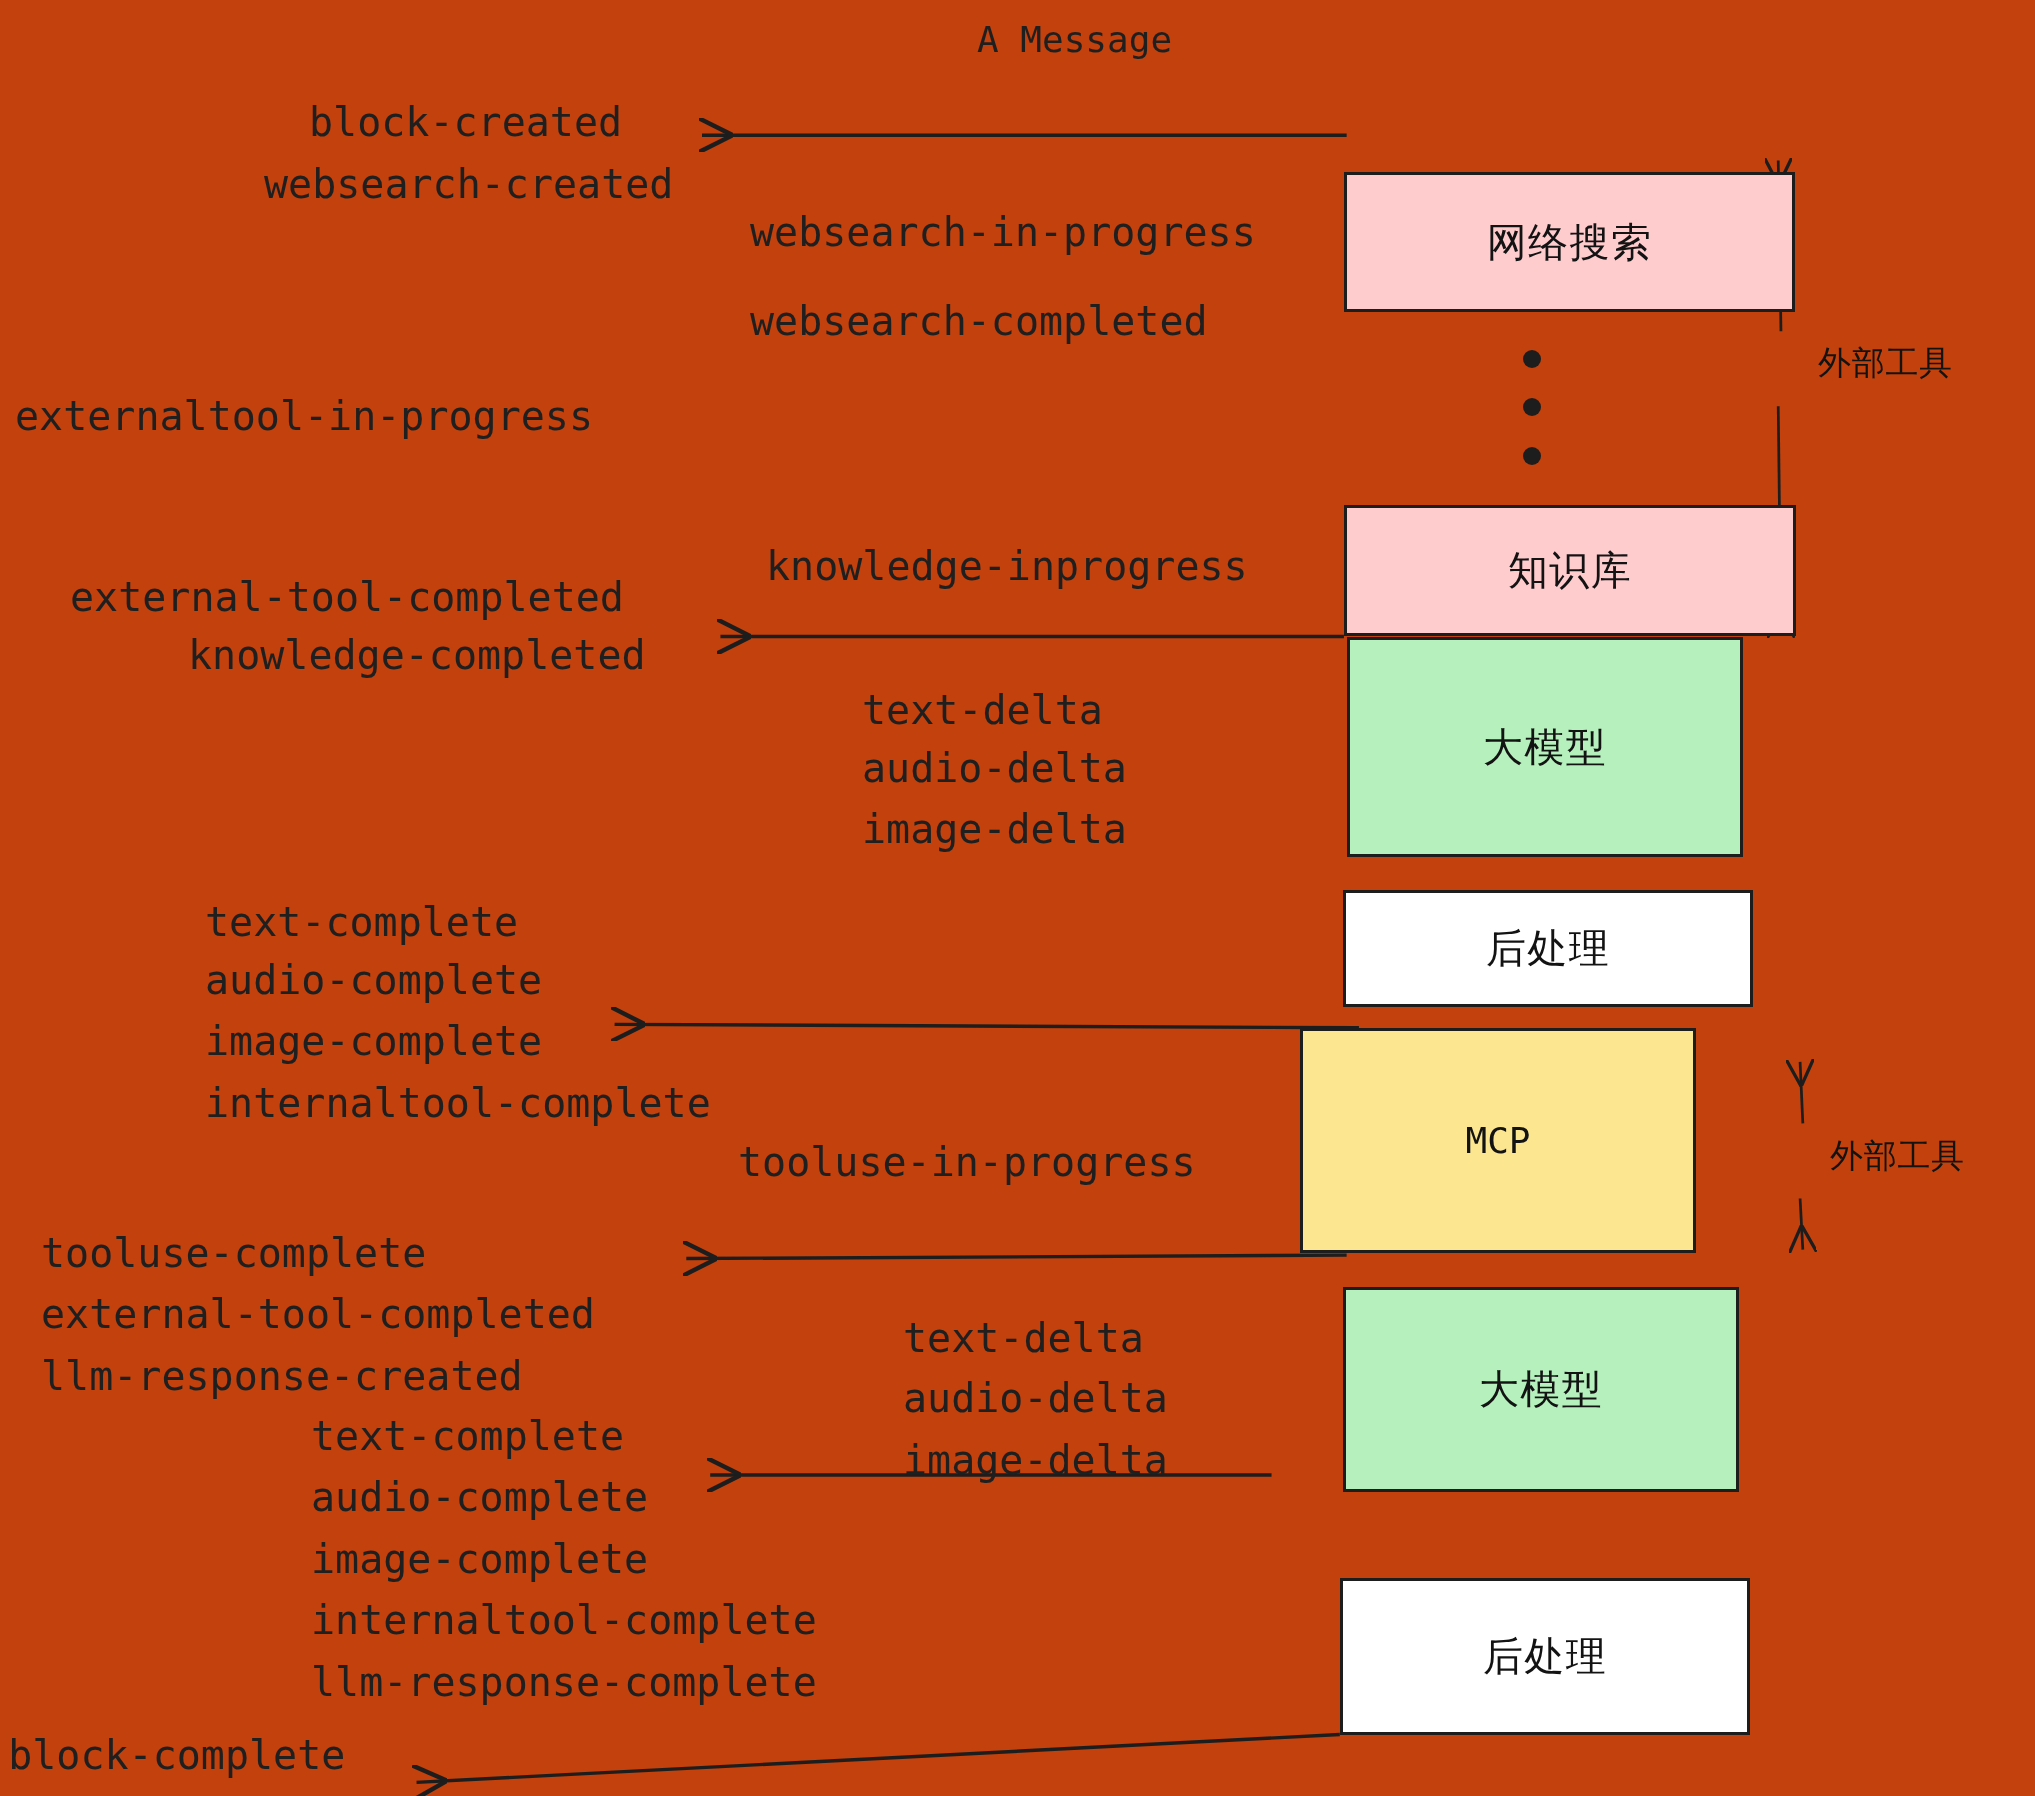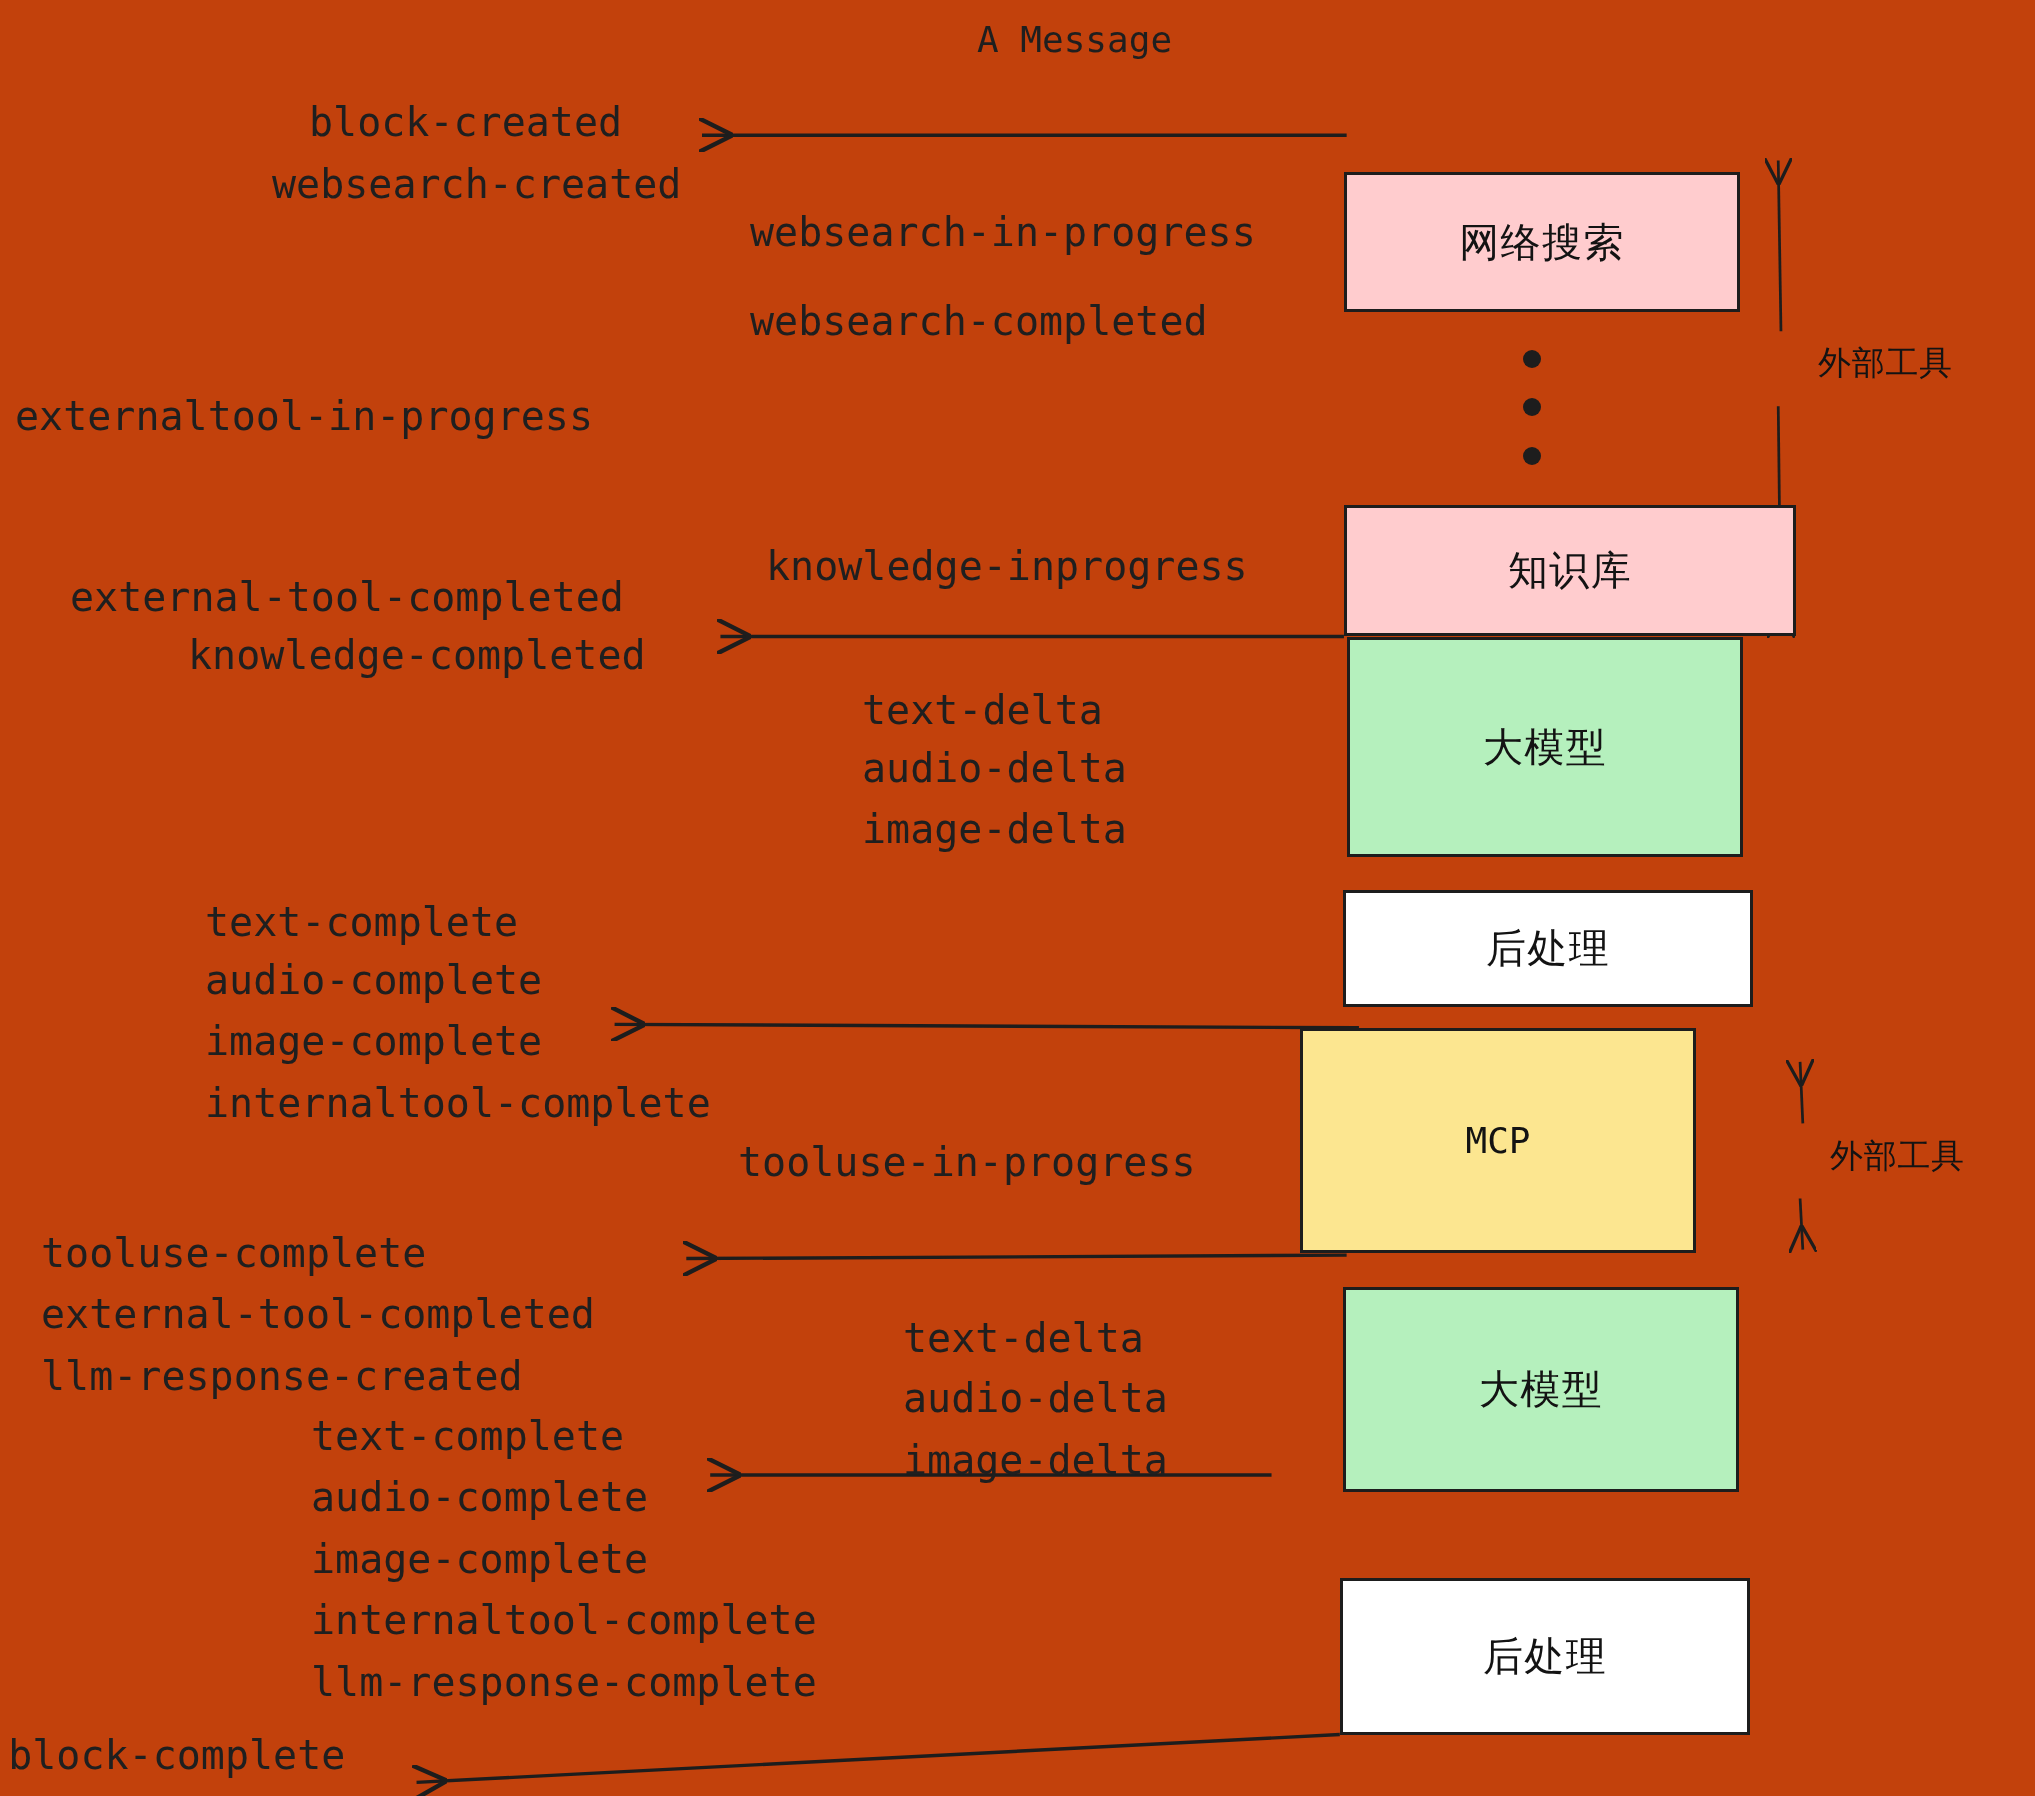--- a/index.html
+++ b/index.html
@@ -105,21 +105,21 @@
       </g>
     <g id="side-arrow-group" stroke="#1d1d1d" stroke-width="5" fill="none">
         <line x1="2608" y1="485" x2="2604" y2="235" marker-end="url(#ahu)" stroke-width="4"></line>
         <line x1="2604" y1="595" x2="2608" y2="930" marker-end="url(#ahu)" stroke-width="4"></line>
         <line x1="2640" y1="1645" x2="2636" y2="1555" marker-end="url(#ahu)" stroke-width="4"></line>
         <line x1="2636" y1="1755" x2="2640" y2="1830" marker-end="url(#ahu)" stroke-width="4"></line>
       </g>
   </svg>
 
   <div id="boxes-layer">
-      <div class="box pink" style="left: 1344px; top: 172px; width: 396px; height: 140px;">
+      <div class="box pink" style="left: 1344px; top: 172px; width: 451px; height: 140px;">
         <span>网络搜索</span>
       </div>
       <div class="box pink" style="left: 1344px; top: 505px; width: 452px; height: 131px;">
         <span>知识库</span>
       </div>
       <div class="box green" style="left: 1347px; top: 637px; width: 396px; height: 220px;">
         <span>大模型</span>
       </div>
       <div class="box plain" style="left: 1343px; top: 890px; width: 410px; height: 117px;">
         <span>后处理</span>
@@ -129,21 +129,21 @@
       </div>
       <div class="box green" style="left: 1343px; top: 1287px; width: 396px; height: 205px;">
         <span>大模型</span>
       </div>
       <div class="box plain" style="left: 1340px; top: 1578px; width: 410px; height: 157px;">
         <span>后处理</span>
       </div>
     </div>
   <div id="events-layer">
       <div class="evt" style="left: 309px; top: 102px;">block-created</div>
-      <div class="evt" style="left: 272px; top: 164px;">websearch-created</div>
+      <div class="evt" style="left: 264px; top: 164px;">websearch-created</div>
       <div class="evt" style="left: 750px; top: 212px;">websearch-in-progress</div>
       <div class="evt" style="left: 750px; top: 301px;">websearch-completed</div>
       <div class="evt" style="left: 15px; top: 396px;">externaltool-in-progress</div>
       <div class="evt" style="left: 766px; top: 546px;">knowledge-inprogress</div>
       <div class="evt" style="left: 70px; top: 577px;">external-tool-completed</div>
       <div class="evt" style="left: 188px; top: 635px; text-align: center;">knowledge-completed</div>
       <div class="evt" style="left: 862px; top: 690px;">text-delta</div>
       <div class="evt" style="left: 862px; top: 748px;">audio-delta</div>
       <div class="evt" style="left: 862px; top: 809px;">image-delta</div>
       <div class="evt" style="left: 205px; top: 902px;">text-complete</div>

